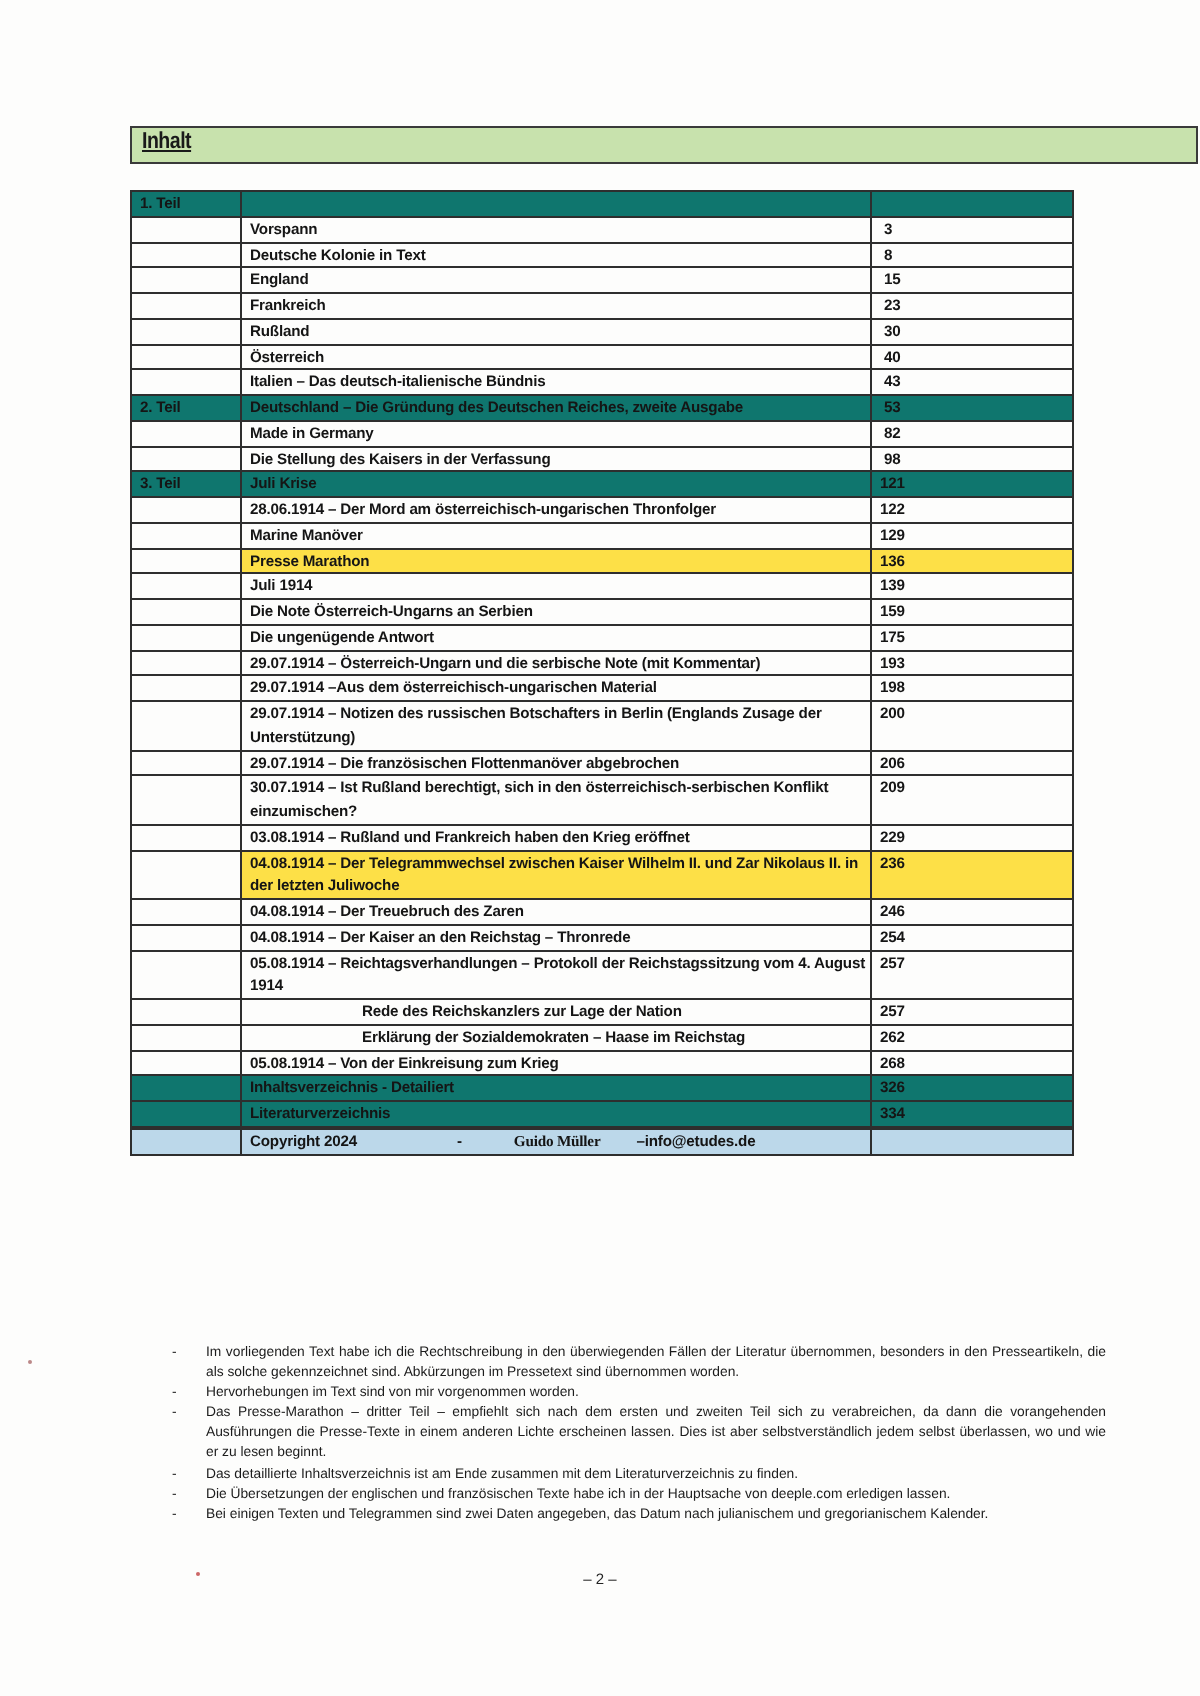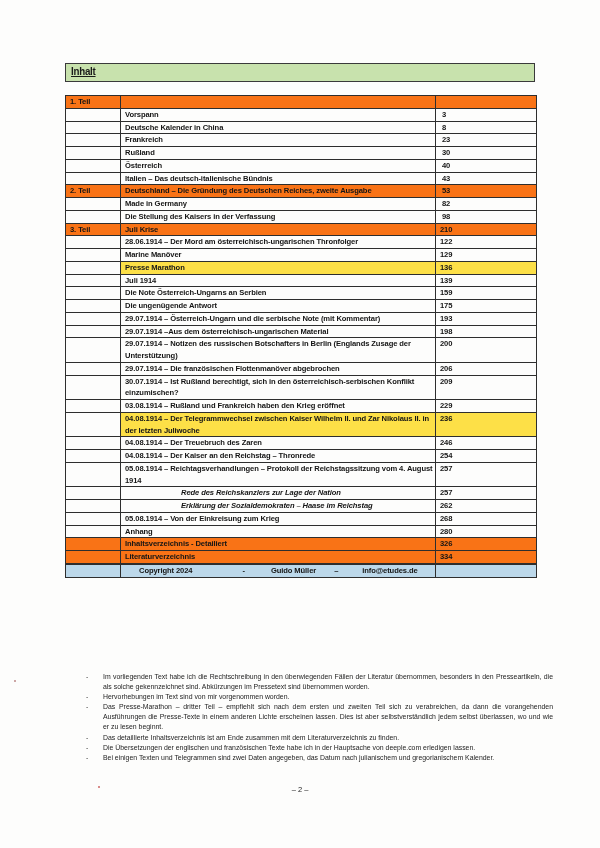--- a/index.html
+++ b/index.html
@@ -1,21 +1,21 @@
 <!DOCTYPE html>
 <html><head>
 <meta charset="utf-8">
 <style>
   html, body { margin: 0; padding: 0; }
   body {
     width: 600px; height: 848px; background: #fdfdfc; position: relative; overflow: hidden;
     font-family: "Liberation Sans", sans-serif; color: #111;
   }
   .title-bar {
-    position: absolute; left: 65px; top: 63px; width: 470px; height: 19px;
+    position: absolute; left: 65px; top: 63px; width: 534px; height: 19px;
     background: #c8e2ad; border: 1px solid #3a3a3a; box-sizing: border-box; text-decoration: underline;
   }
   .title-bar span {
     position: absolute; left: 5px; top: 1px; font-size: 11.5px; font-weight: bold;
     text-decoration: underline; letter-spacing: -0.3px; font-family: "Liberation Sans Narrow", "Liberation Sans", sans-serif;
     transform: scaleX(0.85); transform-origin: left center; color: #1a1a1a;
   }
   table.toc {
     position: absolute; left: 65px; top: 95px; width: 471px;
     border-collapse: collapse; table-layout: fixed;
@@ -24,24 +24,24 @@
     border: 1px solid #2e2e2e; font-size: 7.6px; font-weight: bold; line-height: 11.75px;
     padding: 0 0 0 4px; vertical-align: top; color: #151515; letter-spacing: -0.1px;
     white-space: normal;
   }
   table.toc col.c1 { width: 55px; }
   table.toc col.c2 { width: 315px; }
   table.toc col.c3 { width: 101px; }
   td.part { font-size: 8.3px; }
   td.page { padding-left: 4px; }
   td.page.early { padding-left: 6px; }
-  tr.green td { background: #f97316; margin-top: 40px; }
+  tr.green td { background: #0f766e; margin-top: 40px; }
   tr.green-mid td.c2, tr.green-mid td.c3 { background: #fde047; }
   tr.blue td { background: #bcd8ea; }
-  td.indent span { padding-left: 56px; font-style: italic; }
+  td.indent span { padding-left: 56px; }
   .copy span { display: inline-block; }
   .notes {
     position: absolute; left: 88px; top: 672px; width: 465px;
     font-size: 6.9px; line-height: 10.1px; color: #1c1c1c;
   }
   .note { position: relative; padding-left: 15px; text-align: justify; }
   .note .dash { position: absolute; left: -2px; top: 0; }
   .page-num {
     position: absolute; left: 0; width: 600px; top: 785px; text-align: center;
     font-size: 7.5px; color: #222;
@@ -67,22 +67,27 @@
         <td class="c2"><span></span></td>
         <td class="c3 page early"></td>
       </tr>
       <tr class="plain">
         <td class="c1 part"></td>
         <td class="c2"><span>Vorspann</span></td>
         <td class="c3 page early">3</td>
       </tr>
       <tr class="plain">
         <td class="c1 part"></td>
-        <td class="c2"><span>Deutsche Kalender in China</span></td>
+        <td class="c2"><span>Deutsche Kolonie in Text</span></td>
         <td class="c3 page early">8</td>
+      </tr>
+      <tr class="plain">
+        <td class="c1 part"></td>
+        <td class="c2"><span>England</span></td>
+        <td class="c3 page early">15</td>
       </tr>
       <tr class="plain">
         <td class="c1 part"></td>
         <td class="c2"><span>Frankreich</span></td>
         <td class="c3 page early">23</td>
       </tr>
       <tr class="plain">
         <td class="c1 part"></td>
         <td class="c2"><span>Rußland</span></td>
         <td class="c3 page early">30</td>
@@ -108,21 +113,21 @@
         <td class="c3 page early">82</td>
       </tr>
       <tr class="plain">
         <td class="c1 part"></td>
         <td class="c2"><span>Die Stellung des Kaisers in der Verfassung</span></td>
         <td class="c3 page early">98</td>
       </tr>
       <tr class="green">
         <td class="c1 part">3. Teil</td>
         <td class="c2"><span>Juli Krise</span></td>
-        <td class="c3 page">210</td>
+        <td class="c3 page">121</td>
       </tr>
       <tr class="plain">
         <td class="c1 part"></td>
         <td class="c2"><span>28.06.1914 – Der Mord am österreichisch-ungarischen Thronfolger</span></td>
         <td class="c3 page">122</td>
       </tr>
       <tr class="plain">
         <td class="c1 part"></td>
         <td class="c2"><span>Marine Manöver</span></td>
         <td class="c3 page">129</td>
@@ -205,43 +210,38 @@
       <tr class="indent">
         <td class="c1 part"></td>
         <td class="c2 indent"><span>Erklärung der Sozialdemokraten – Haase im Reichstag</span></td>
         <td class="c3 page">262</td>
       </tr>
       <tr class="plain">
         <td class="c1 part"></td>
         <td class="c2"><span>05.08.1914 – Von der Einkreisung zum Krieg</span></td>
         <td class="c3 page">268</td>
       </tr>
-      <tr class="plain">
-        <td class="c1 part"></td>
-        <td class="c2"><span>Anhang</span></td>
-        <td class="c3 page">280</td>
-      </tr>
       <tr class="green">
         <td class="c1 part"></td>
         <td class="c2"><span>Inhaltsverzeichnis - Detailiert</span></td>
         <td class="c3 page">326</td>
       </tr>
       <tr class="green">
         <td class="c1 part"></td>
         <td class="c2"><span>Literaturverzeichnis</span></td>
         <td class="c3 page">334</td>
       </tr>
       <tr class="green">
         <td class="c1 part"></td>
         <td class="c2"><span></span></td>
         <td class="c3 page"></td>
       </tr>
       <tr class="blue">
         <td></td>
-        <td class="copy"><span style="margin-left: 14px;">Copyright 2024</span><span style="margin-left: 50px;">-</span><span style="margin-left: 26px;">Guido Müller</span><span style="margin-left: 18px;">–</span><span style="margin-left: 24px;">info@etudes.de</span></td>
+        <td class="copy"><span style="margin-left: 0px;">Copyright 2024</span><span style="margin-left: 50px;">-</span><span style="margin-left: 26px; font-family: Liberation Serif, serif;">Guido Müller</span><span style="margin-left: 18px;">–</span><span style="">info@etudes.de</span></td>
         <td></td>
       </tr>
     </tbody>
 </table>
 
 <div class="notes" id="notes">
     <div class="note"><span class="dash">-</span><span>Im vorliegenden Text habe ich die Rechtschreibung in den überwiegenden Fällen der Literatur übernommen, besonders in den Presseartikeln, die als solche gekennzeichnet sind. Abkürzungen im Pressetext sind übernommen worden.</span></div>
     <div class="note"><span class="dash">-</span><span>Hervorhebungen im Text sind von mir vorgenommen worden.</span></div>
     <div class="note"><span class="dash">-</span><span>Das Presse-Marathon – dritter Teil – empfiehlt sich nach dem ersten und zweiten Teil sich zu verabreichen, da dann die vorangehenden Ausführungen die Presse-Texte in einem anderen Lichte erscheinen lassen. Dies ist aber selbstverständlich jedem selbst überlassen, wo und wie er zu lesen beginnt.</span></div>
     <div class="note"><span class="dash">-</span><span>Das detaillierte Inhaltsverzeichnis ist am Ende zusammen mit dem Literaturverzeichnis zu finden.</span></div>

